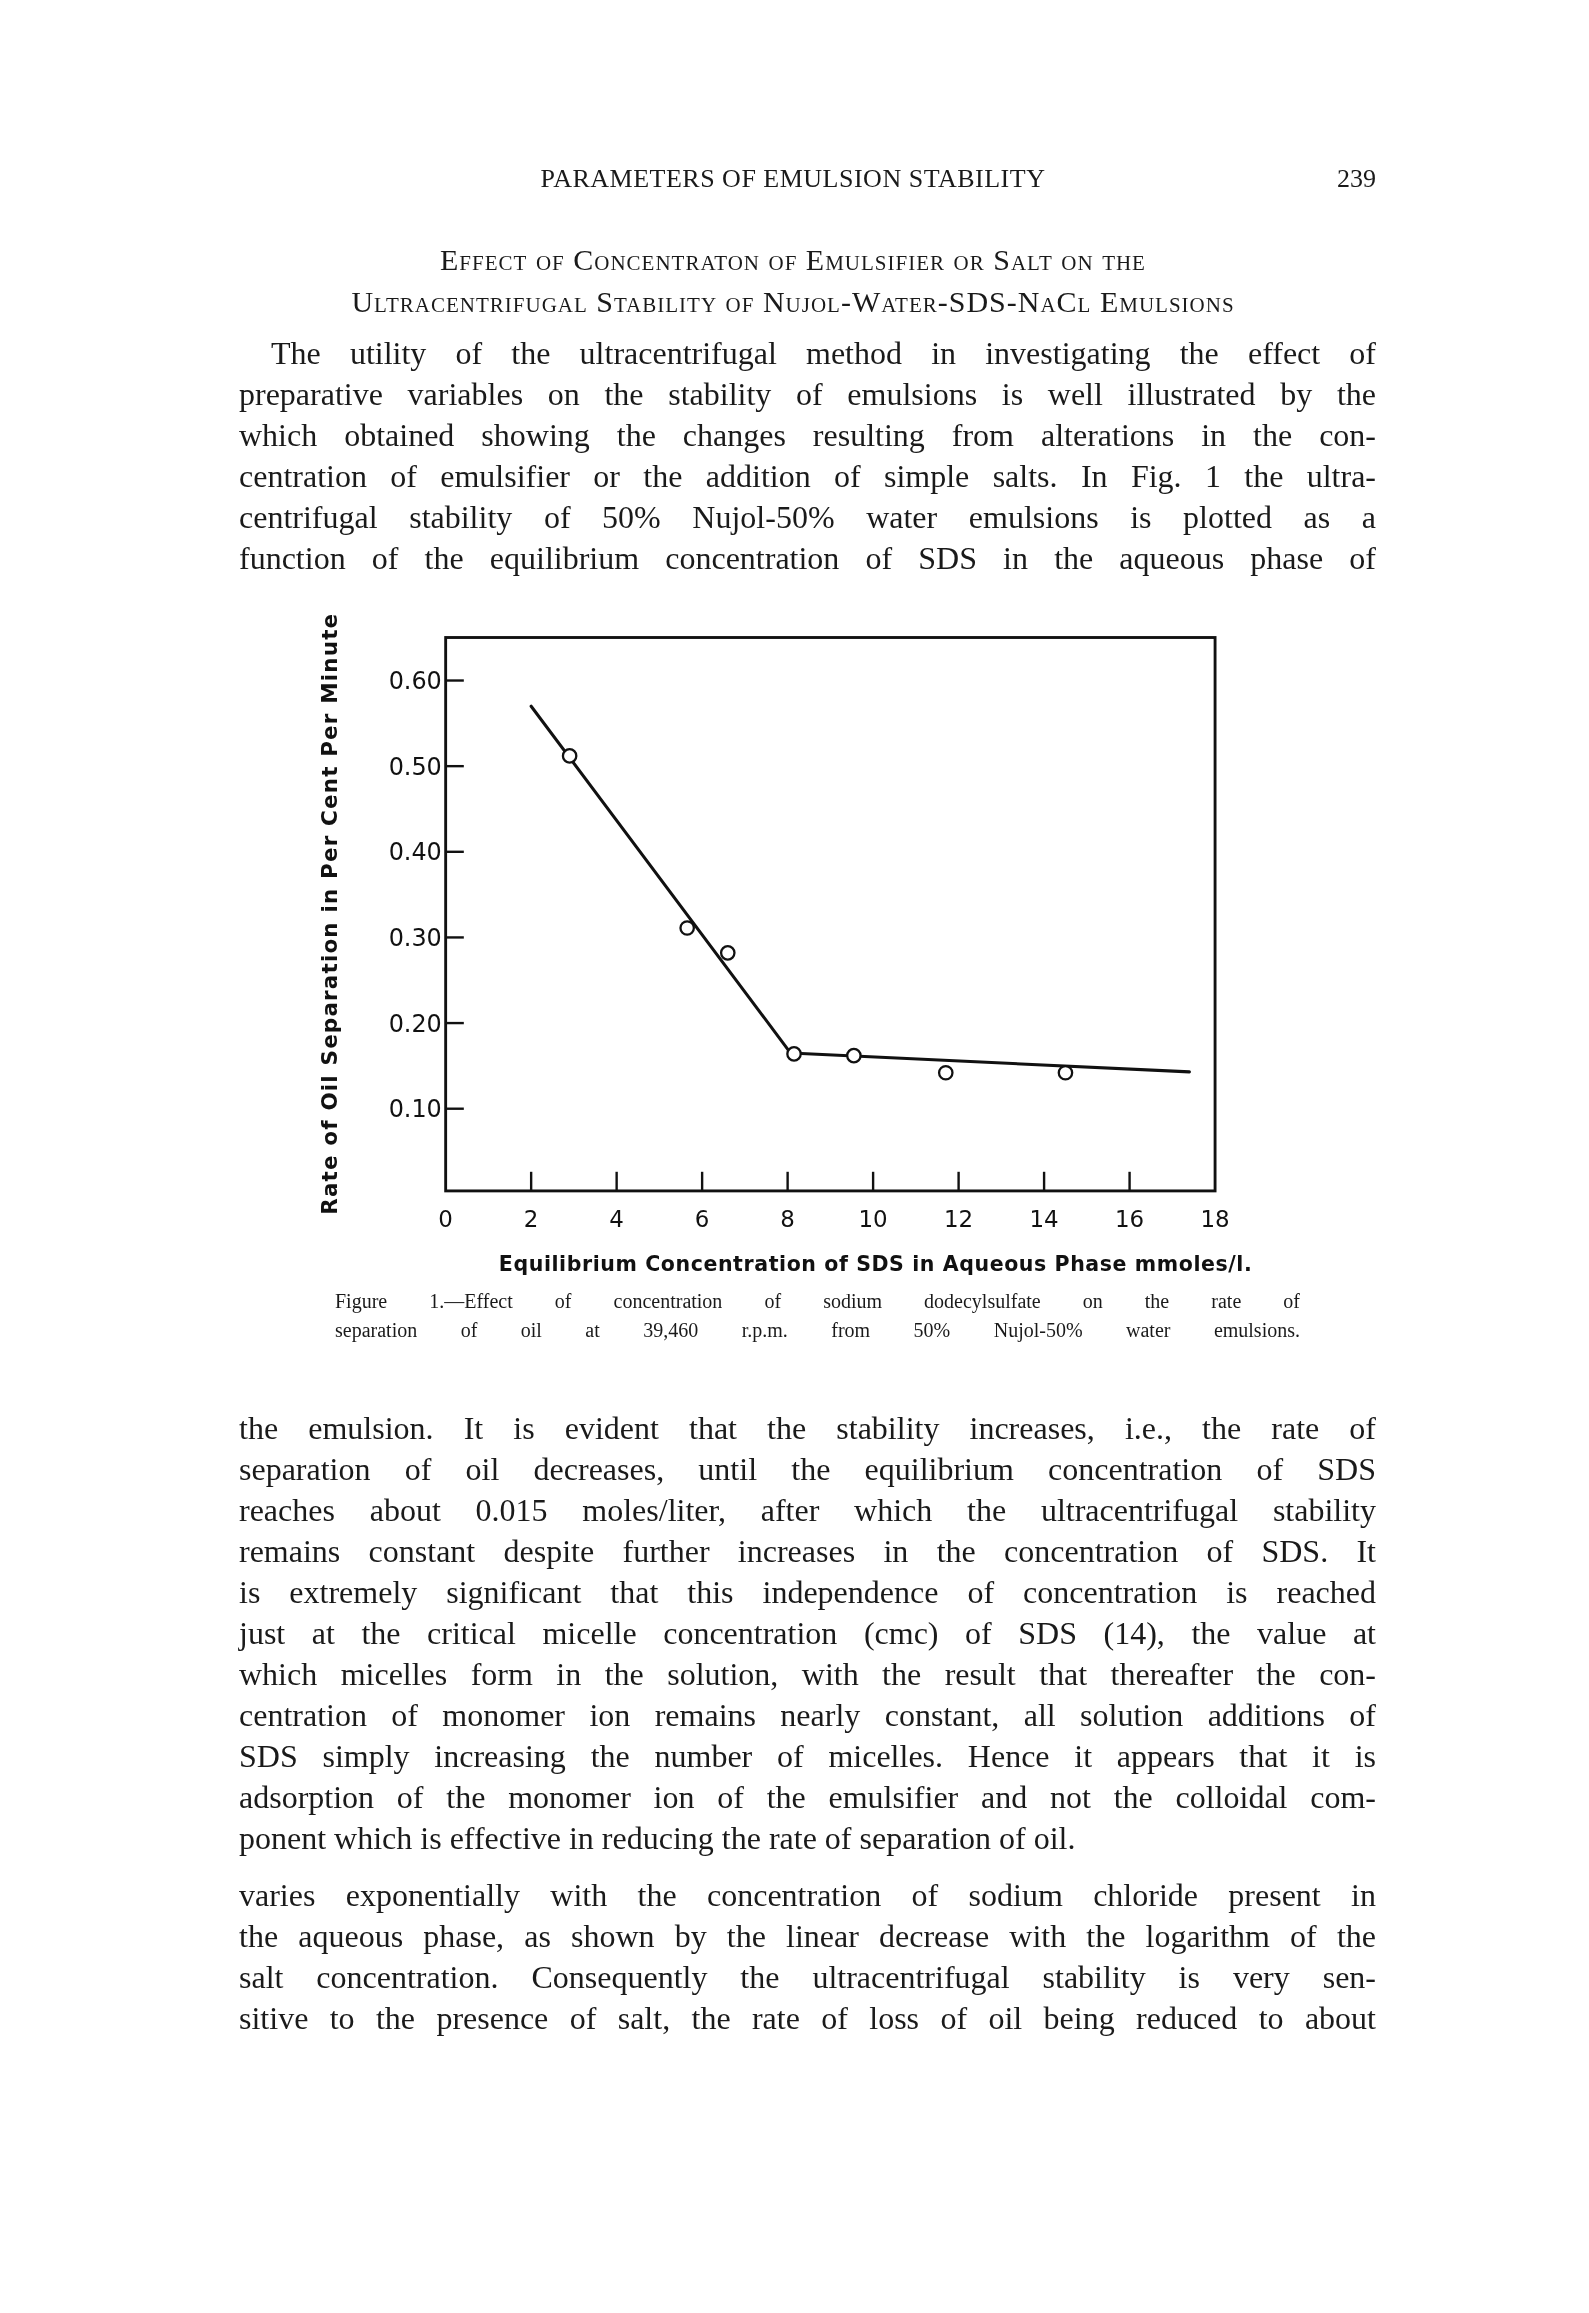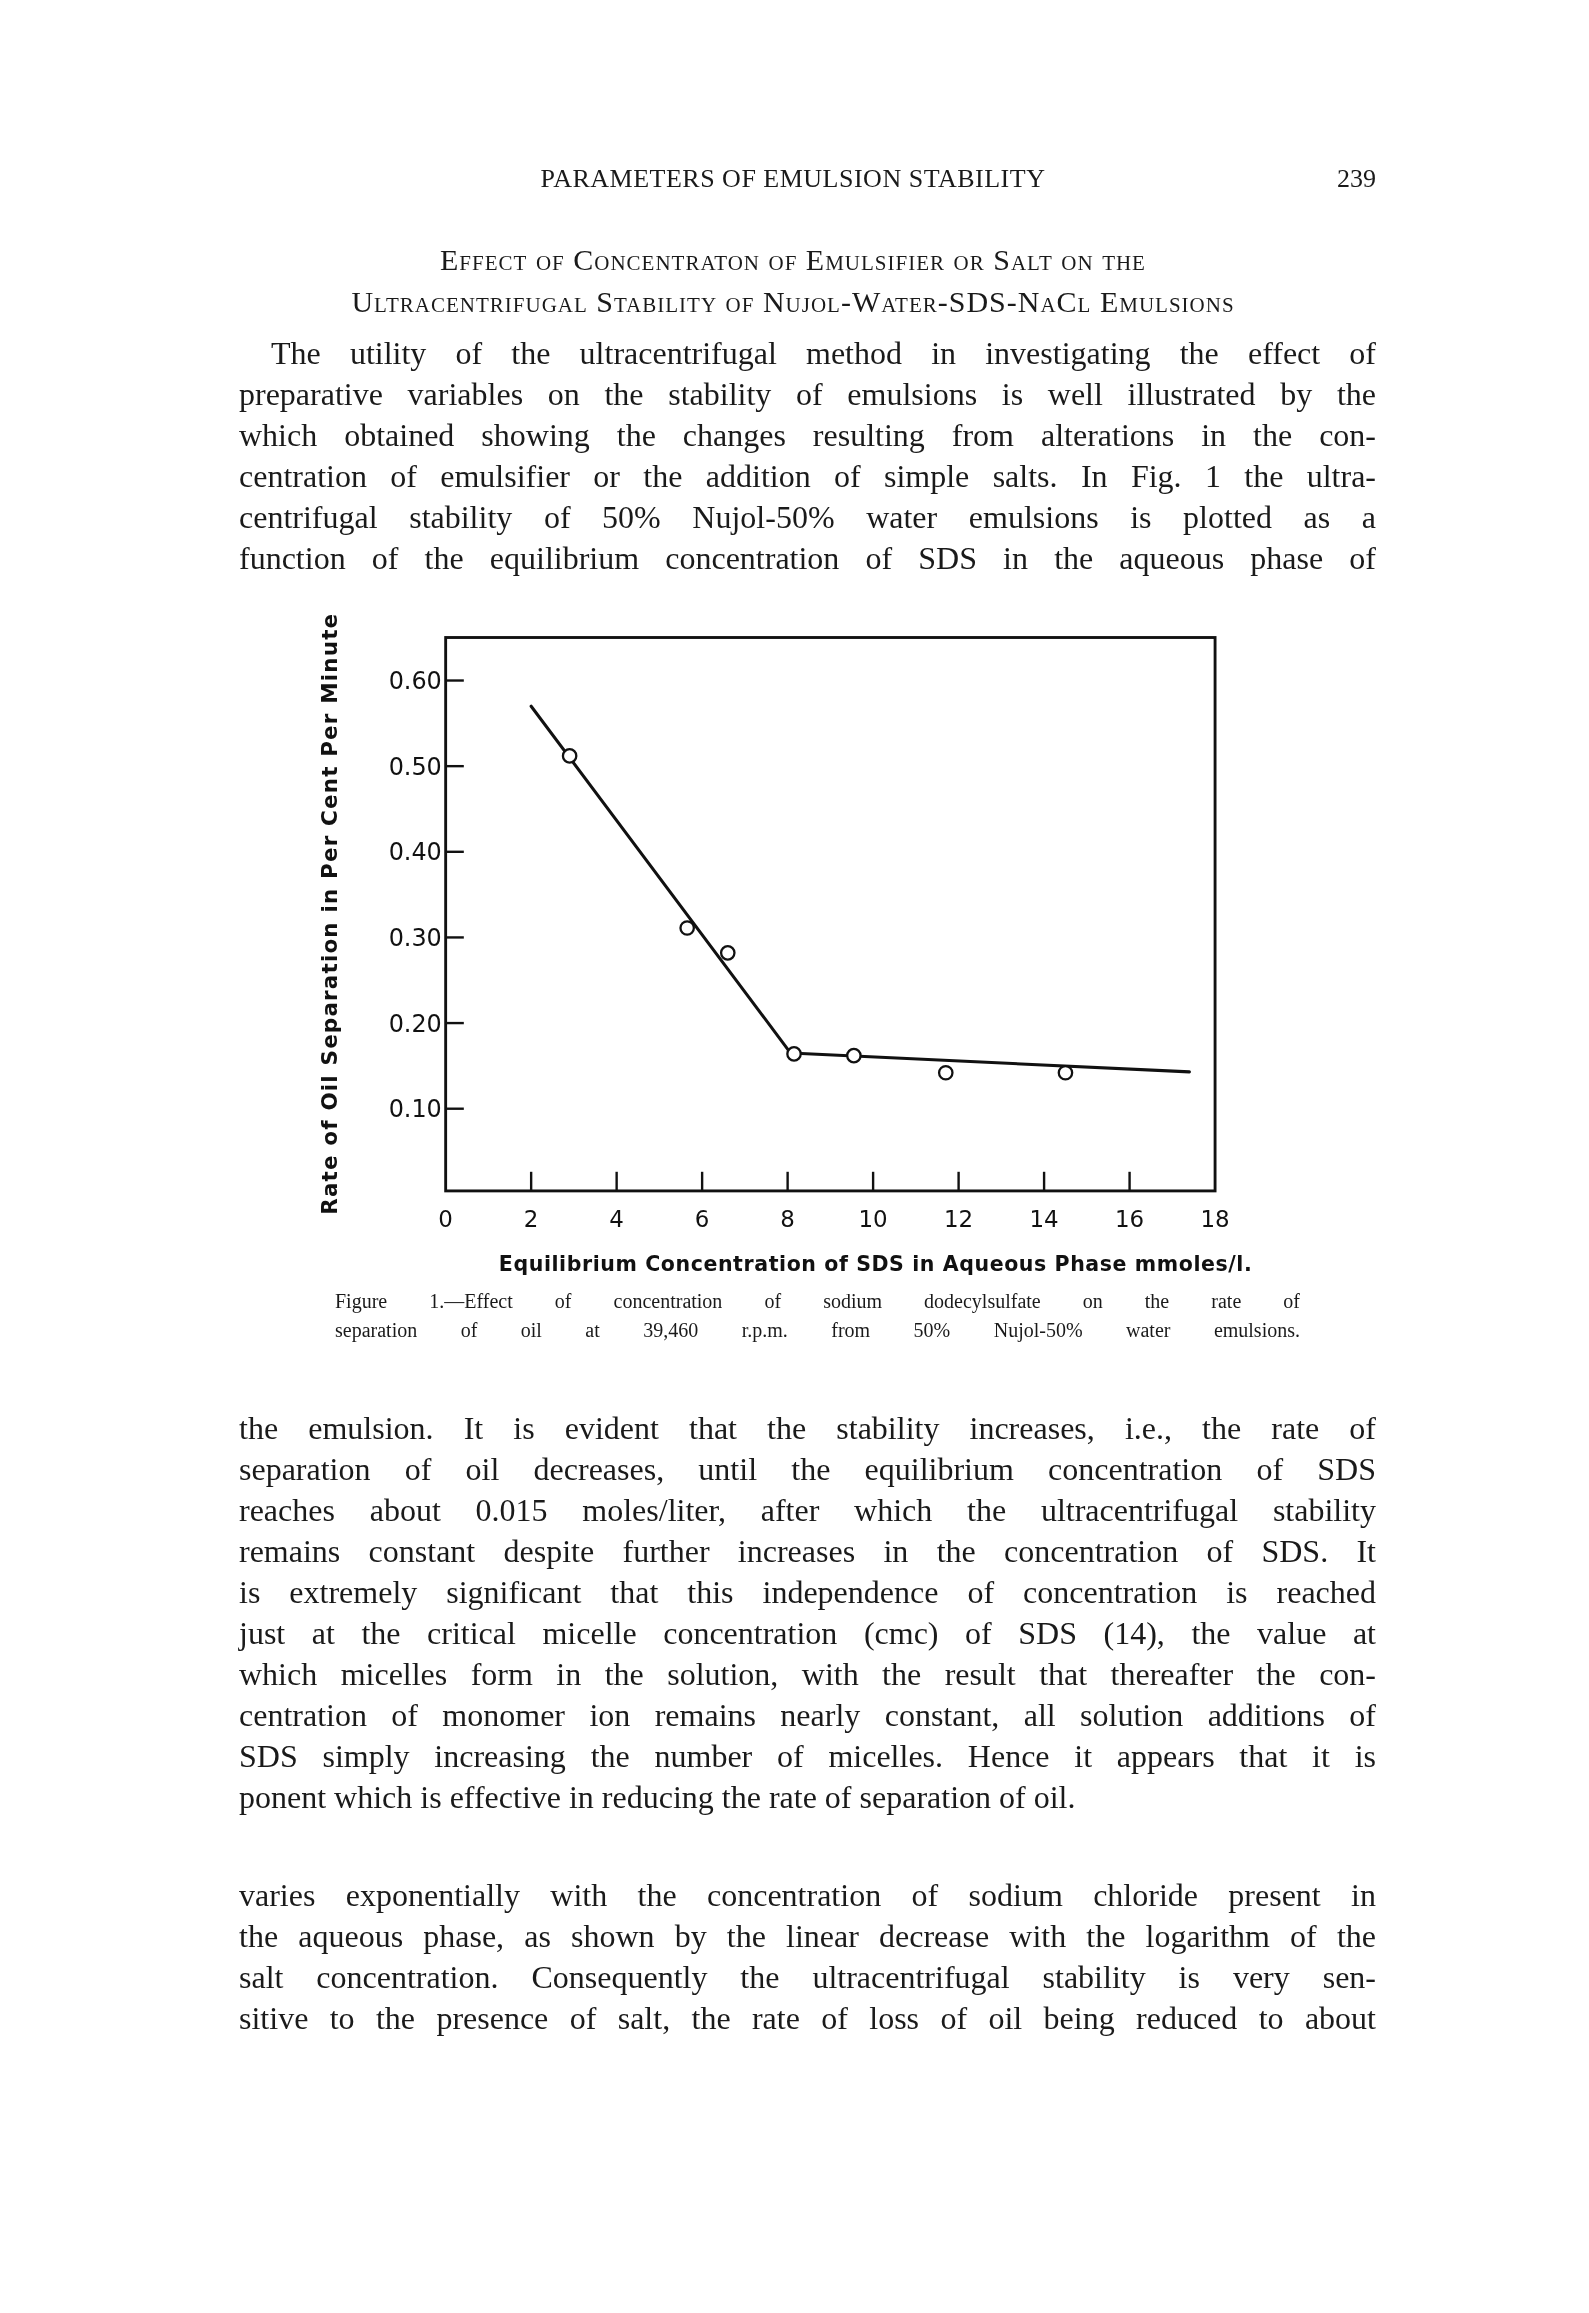--- a/index.html
+++ b/index.html
@@ -104,20 +104,21 @@
 <div class="abs para" style="top:1408px;">
   <span class="ln">the emulsion.  It is evident that the stability increases, i.e., the rate of</span>
   <span class="ln">separation of oil decreases, until the equilibrium concentration of SDS</span>
   <span class="ln">reaches about 0.015 moles/liter, after which the ultracentrifugal stability</span>
   <span class="ln">remains constant despite further increases in the concentration of SDS.  It</span>
   <span class="ln">is extremely significant that this independence of concentration is reached</span>
   <span class="ln">just at the critical micelle concentration (cmc) of SDS (14), the value at</span>
   <span class="ln">which micelles form in the solution, with the result that thereafter the con-</span>
   <span class="ln">centration of monomer ion remains nearly constant, all solution additions of</span>
   <span class="ln">SDS simply increasing the number of micelles.  Hence it appears that it is</span>
+  <span class="ln">adsorption of the monomer ion of the emulsifier and not the colloidal com-</span>
   <span class="ln last">ponent which is effective in reducing the rate of separation of oil.</span>
 </div>
 
 <div class="abs para" style="top:1875px;">
   <span class="ln">varies exponentially with the concentration of sodium chloride present in</span>
   <span class="ln">the aqueous phase, as shown by the linear decrease with the logarithm of the</span>
   <span class="ln">salt concentration.  Consequently the ultracentrifugal stability is very sen-</span>
   <span class="ln">sitive to the presence of salt, the rate of loss of oil being reduced to about</span>
 </div>
 

